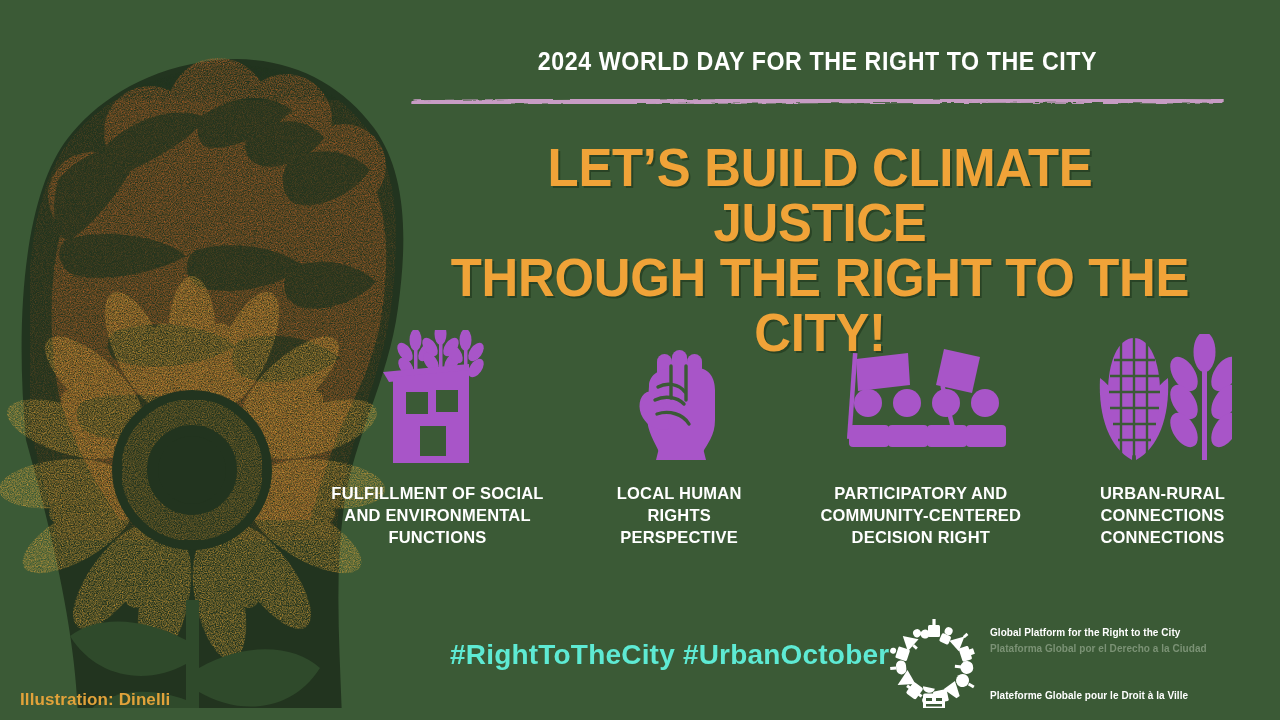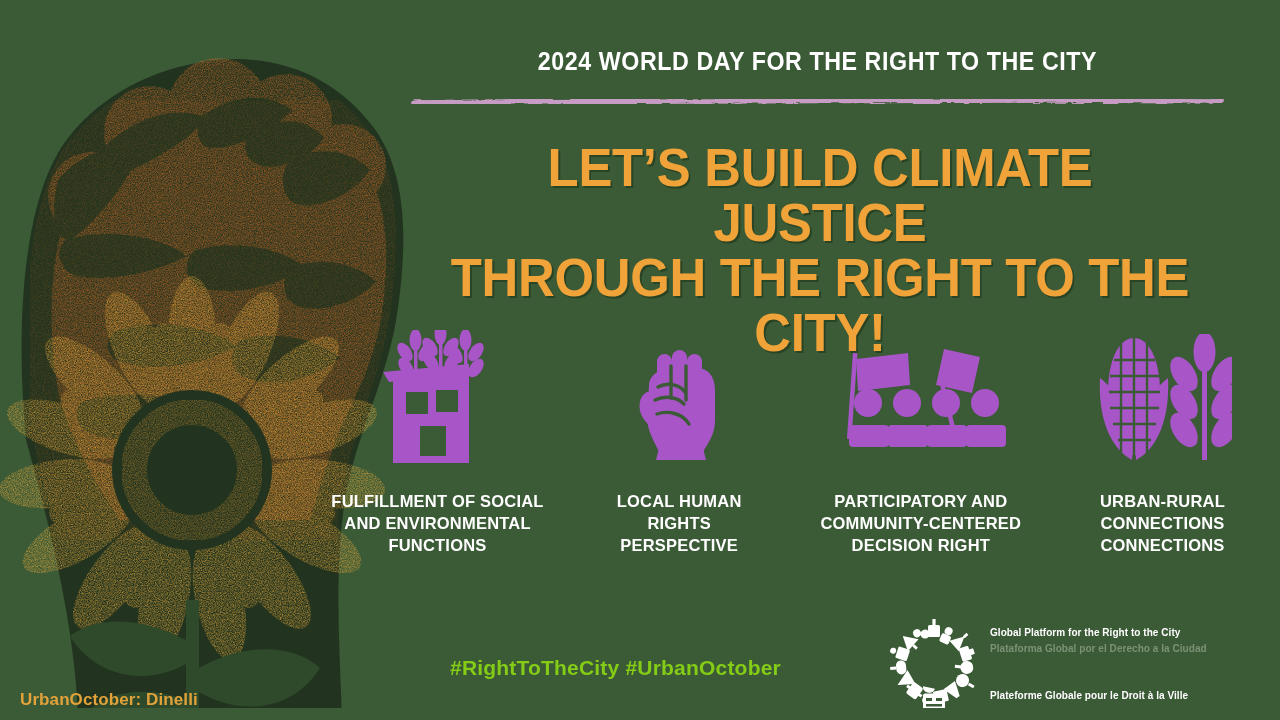--- a/index.html
+++ b/index.html
@@ -76,39 +76,39 @@
     flex-direction: column;
     align-items: center;
   }
   .pillar-icon {
     height: 140px;
     display: flex;
     align-items: center;
     justify-content: center;
   }
   .pillar-label {
-    margin-top: 20px;
+    margin-top: 12px;
     text-align: center;
     color: #ffffff;
     font-size: 16.5px;
     line-height: 22px;
     font-weight: bold;
     letter-spacing: 0.2px;
   }
   .p1 { width: 215px; }
   .p2 { width: 170px; }
   .p3 { width: 225px; }
   .p4 { width: 200px; }
 
   
   .hashtags {
     position: absolute;
-    left: 450px; top: 656px;
-    color: #84cc16;
-    font-size: 21px;
+    left: 450px; top: 639px;
+    color: #5eead4;
+    font-size: 28px;
     font-weight: bold;
     letter-spacing: 0.2px;
   }
   .credit {
     position: absolute;
     left: 20px; top: 690px;
     color: #e1a23a;
     font-size: 17px;
     font-weight: bold;
     letter-spacing: 0.1px;
@@ -413,21 +413,21 @@
             <ellipse cx="92" cy="96" rx="11" ry="19" transform="rotate(-32 92 96)"></ellipse>
             <ellipse cx="133" cy="96" rx="11" ry="19" transform="rotate(32 133 96)"></ellipse>
           </g>
         </svg>
       </div>
       <div class="pillar-label p4">URBAN-RURAL CONNECTIONS CONNECTIONS</div>
     </div>
   </div>
 
   <div class="hashtags">#RightToTheCity #UrbanOctober</div>
-  <div class="credit">UrbanOctober: Dinelli</div>
+  <div class="credit">Illustration: Dinelli</div>
 
   <div class="logo-block">
     <div class="logo-mark">
       <svg width="92" height="92" viewBox="0 0 92 92" aria-hidden="true">
         <g fill="#ffffff">
           <g transform="translate(46,46)">
             <g transform="rotate(0)   translate(0,-33)">
                 <rect x="-6" y="-6" width="12" height="12" rx="1.5"></rect>
                 <rect x="-1.6" y="-12" width="3.2" height="7"></rect>
               </g>

